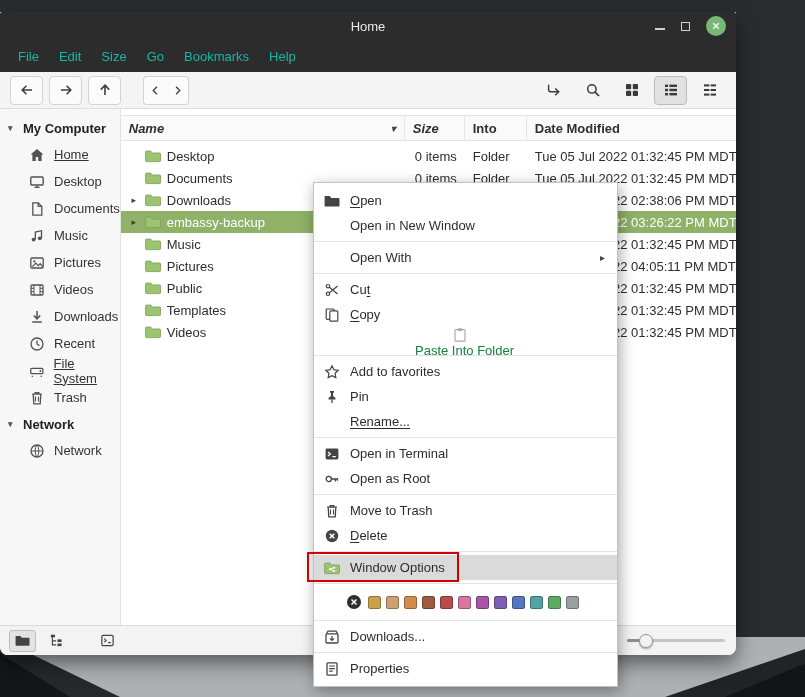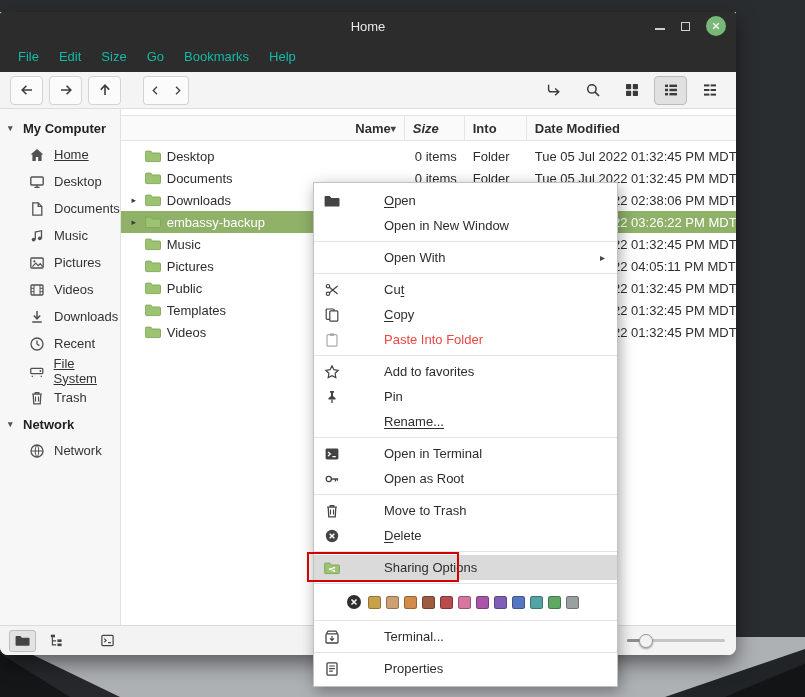--- a/index.html
+++ b/index.html
@@ -54,21 +54,21 @@
   .sidebar { width:170px; background:#f7f7f7; border-right:1px solid #e1e1e1; padding-top:6px; color:#333; }
   .sb-header { height:26px; display:flex; align-items:center; gap:5px; padding-left:8px; font-weight:bold; color:#222; }
   .sb-tri { width:10px; font-size:9px; color:#555; }
   .sb-item { height:27px; display:flex; align-items:center; gap:9px; padding-left:29px; }
   .sb-item .ic { color:#525252; }
   .sb-item.ul .lbl { text-decoration:underline; }
 
   .content { flex:1; background:#fff; display:flex; flex-direction:column; }
   .col-head { display:flex; height:26px; margin-top:6px; background:#fafafa; border-top:1px solid #e3e3e3; border-bottom:1px solid #e3e3e3; font-weight:bold; color:#2f2f2f; }
   .col { display:flex; align-items:center; padding:0 8px; border-right:1px solid #e6e6e6; }
-  .col.c0 { flex:0 0 284px; justify-content:flex-end; }
+  .col.c0 { flex:0 0 284px; justify-content:space-between;font-style:italic; }
   .col.c1 { flex:0 0 60px; justify-content:flex-start;font-style:italic; }
   .col.c2 { flex:0 0 62px; }
   .col.c3 { flex:1; border-right:none; }
   .sort { font-size:10px; color:#444; }
 
   .rows { flex:1; padding-top:4px; }
   .frow { height:22px; display:flex; align-items:center; color:#2d2d2d; }
   .frow.selected { background:var(--sel); color:#fff; }
   .cell { padding:0 8px; white-space:nowrap; overflow:hidden; }
   .cell.name { flex:0 0 284px; display:flex; align-items:center; gap:6px; }
@@ -82,23 +82,23 @@
   .st-btn { width:27px; height:22px; border:1px solid transparent; border-radius:3px; display:flex; align-items:center; justify-content:center; color:#444; margin-right:7px; }
   .st-btn.active { background:#e3e3e3; border-color:#bdbdbd; }
   .st-btn.gap { margin-left:17px; }
   .zoom { margin-left:auto; width:98px; height:20px; position:relative; margin-right:2px; }
   .zoom .track { position:absolute; left:0; right:0; top:8px; height:3px; background:#c6c6c6; border-radius:2px; }
   .zoom .fill { position:absolute; left:0; top:8px; height:3px; width:16px; background:#8f8f8f; border-radius:2px; }
   .zoom .handle { position:absolute; left:12px; top:3px; width:14px; height:14px; border-radius:50%; background:#f2f2f2; border:1px solid #9b9b9b; box-shadow:0 1px 2px rgba(0,0,0,.35); }
 
   
   .context-menu { position:absolute; left:313px; top:170px; width:305px; background:#fff; border:1px solid #c2c2c2; box-shadow:2px 4px 14px rgba(0,0,0,.35); padding:5px 0; z-index:50; }
-  .cm-item { height:25px; display:flex; align-items:center; padding:0 12px 0 10px; color:#2d2d2d; position:relative;gap:34px; }
+  .cm-item { height:25px; display:flex; align-items:center; padding:0 12px 0 10px; color:#2d2d2d; position:relative; }
   .cm-item.hover { background:#dadada; }
-  .cm-item.disabled { color:#ef4444; }
+  .cm-item.disabled { color:#15803d;flex-direction:column; }
   .cm-item.disabled .cm-ic { opacity:.45; }
   .cm-ic { flex:0 0 16px; width:16px; height:16px; margin-right:10px; display:flex; align-items:center; justify-content:center; color:#444; }
   .cm-lbl u { text-underline-offset:2px; }
   .cm-lbl.ul-full { text-decoration:underline; text-underline-offset:2px; }
   .cm-arrow { margin-left:auto; font-size:10px; color:#444; }
   .cm-sep { height:1px; background:#e3e3e3; margin:3px 0; }
   .annotation-box { position:absolute; left:-7px; top:-3px; width:152px; height:30px; border:2px solid var(--ann); pointer-events:none; }
   .cm-colors { height:30px; display:flex; align-items:center; padding-left:32px; gap:5px; }
   .color-none { width:16px; height:16px; border-radius:50%; color:#fff; display:flex; align-items:center; justify-content:center; margin-right:1px; }
   .swatch { width:13px; height:13px; border-radius:2.5px; border:1px solid rgba(0,0,0,.28); }
@@ -576,21 +576,21 @@
       <div class="cm-item hover">
         <span class="cm-ic">
           <svg class="ic" width="16" height="16" viewBox="0 0 16 16" fill="currentColor">
             <path style="fill:var(--folder);stroke:var(--folder-stroke);stroke-width:.9" d="M1.4 3.1h4.4l1.5 1.9h7.3c.5 0 .9.4.9.9v6.8c0 .5-.4.9-.9.9H1.4c-.5 0-.8-.4-.8-.9V4c0-.5.3-.9.8-.9Z"></path>
             <path d="M5.8 9.2l4.2-1.5M5.8 9.2l4.2 1.7" stroke="#fff" stroke-width="1" fill="none"></path>
             <circle cx="5.8" cy="9.2" r="1" fill="#fff"></circle>
             <circle cx="10.2" cy="7.7" r="1" fill="#fff"></circle>
             <circle cx="10.2" cy="10.9" r="1" fill="#fff"></circle>
           </svg>
         </span>
-        <span class="cm-lbl">Sharing Options</span>
+        <span class="cm-lbl">Window Options</span>
         <div class="annotation-box"></div>
       </div>
       <div class="cm-sep"></div>
       <div class="cm-colors">
         <span class="color-none">
           <svg class="ic" width="16" height="16" viewBox="0 0 16 16" fill="currentColor">
             <circle cx="8" cy="8" r="7" fill="#2e2e2e"></circle>
             <path d="M5.5 5.5l5 5M10.5 5.5l-5 5" stroke="#fff" stroke-width="1.5" fill="none"></path>
           </svg>
         </span>
@@ -608,21 +608,21 @@
         <span class="swatch" style="background:#9aa0a0"></span>
       </div>
       <div class="cm-sep"></div>
       <div class="cm-item">
         <span class="cm-ic">
           <svg class="ic" width="16" height="16" viewBox="0 0 16 16" fill="currentColor">
             <rect x="2" y="4.8" width="12" height="9.2" rx="1" fill="none" stroke="currentColor" stroke-width="1.3"></rect>
             <path d="M2.4 4.8 4 2.2h8l1.6 2.6M8 7v4.2M5.9 9.3 8 11.4l2.1-2.1" fill="none" stroke="currentColor" stroke-width="1.2"></path>
           </svg>
         </span>
-        <span class="cm-lbl">Terminal...</span>
+        <span class="cm-lbl">Downloads...</span>
       </div>
       <div class="cm-sep"></div>
       <div class="cm-item">
         <span class="cm-ic">
           <svg class="ic" width="16" height="16" viewBox="0 0 16 16" fill="currentColor">
             <rect x="3" y="1.8" width="10" height="12.4" rx="1" fill="none" stroke="currentColor" stroke-width="1.3"></rect>
             <path d="M5.2 5h5.6M5.2 7.6h5.6M5.2 10.2h3.6" stroke="currentColor" stroke-width="1.2" fill="none"></path>
           </svg>
         </span>
         <span class="cm-lbl">Properties</span>

